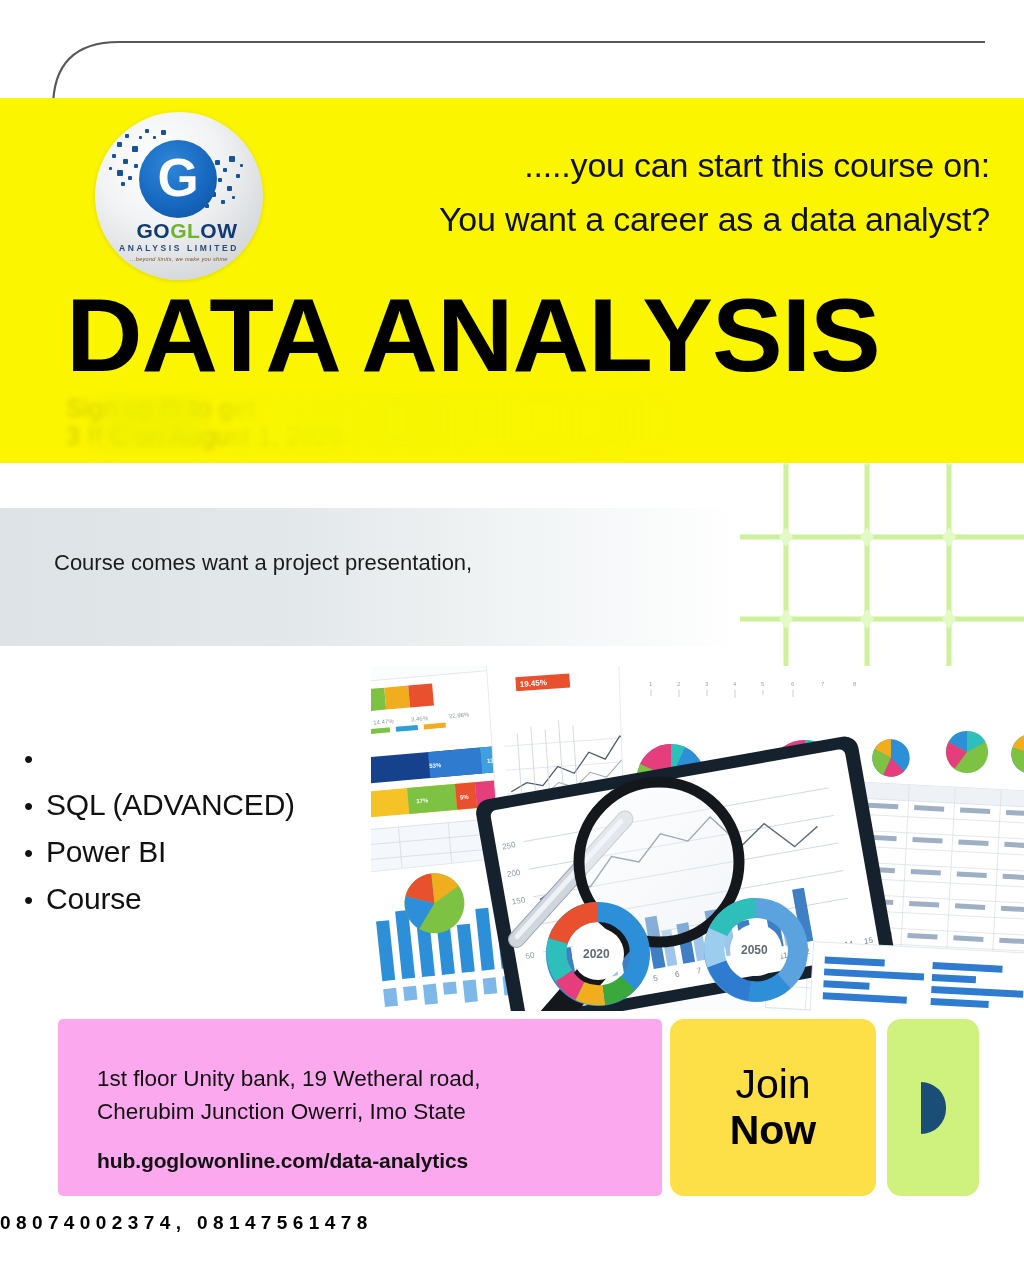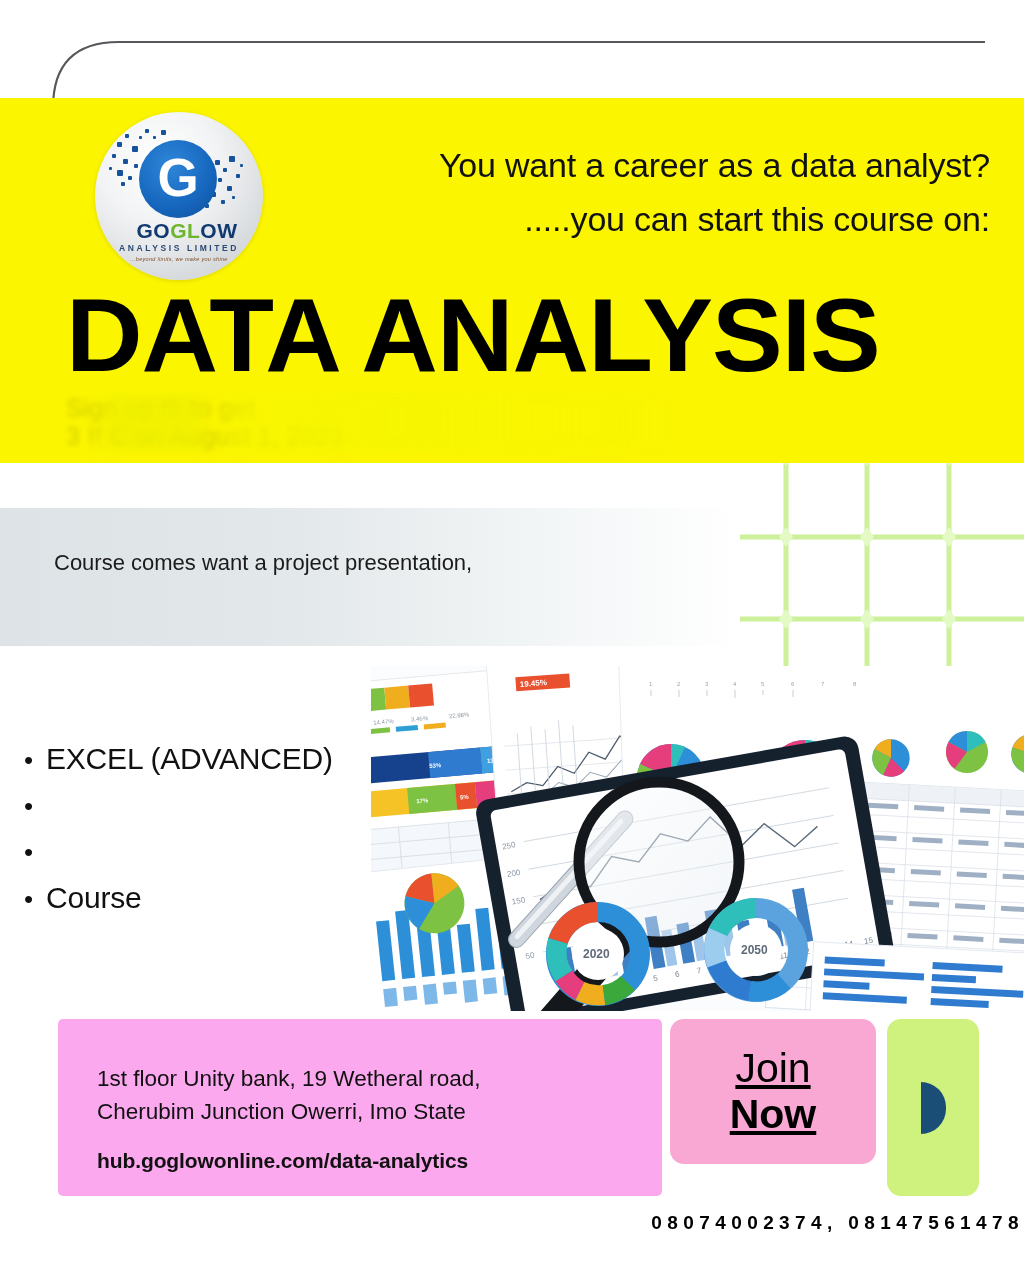--- a/index.html
+++ b/index.html
@@ -235,28 +235,27 @@
     position: absolute;
     left: 39px; top: 130px;
     color: #111111;
     font-size: 21px;
     font-weight: 700;
     letter-spacing: -.1px;
   }
   .card-join {
     position: absolute;
     left: 670px; top: 1019px;
-    width: 206px; height: 145px;
-    background: #f9a8d4;
+    width: 206px; height: 177px;
+    background: #fde047;
     border-radius: 14px;
     display: flex;
     flex-direction: column;
     align-items: center;
     justify-content: center;
-    text-decoration: underline;
   }
   .join-1 { font-size: 41px; color:#000; line-height: 1.12; }
   .join-2 { font-size: 41px; color:#000; font-weight: 700; line-height: 1.12; }
   .card-icon {
     position: absolute;
     left: 887px; top: 1019px;
     width: 92px; height: 177px;
     background: #cff27e;
     border-radius: 14px;
     display: flex;
@@ -266,21 +265,21 @@
   .half-circle {
     width: 25px; height: 52px;
     background: #1a4e77;
     border-radius: 0 26px 26px 0;
   }
 
   .phones {
     position: absolute;
     left: 0; top: 1212px;
     width: 1024px;
-    text-align: right;
+    text-align: left;
     color: #000000;
     font-size: 19px;
     font-weight: 700;
     letter-spacing: 5.4px;
   }
 </style>
 </head>
 <body>
 
 <div id="poster">
@@ -350,22 +349,22 @@
           </div>
           <div class="logo-circle"></div>
           <div class="logo-g">G</div>
           <div class="logo-name"><span class="b">GO</span><span class="g">GL</span><span class="b">OW</span></div>
           <div class="logo-sub">ANALYSIS LIMITED</div>
           <div class="logo-tag">...beyond limits, we make you shine</div>
         </div>
       </div>
 
       <div class="hero-headline">
+        <div>.....you can start this course on:</div>
         <div>You want a career as a data analyst?</div>
-        <div>.....you can start this course on:</div>
       </div>
     </div>
 
     <h1 class="hero-title">DATA ANALYSIS</h1>
 
     <div class="hero-obscured">
       <div>Sign up th          to get</div>
       <div>3        !! C           on  August 1, 2023</div>
       <div class="smudge-a"></div>
       <div class="smudge-b"></div>
@@ -373,27 +372,28 @@
   </section>
 
   <div class="note-band"></div>
   <div class="note-text">
     <div>Course comes want a project presentation,</div>
   </div>
 
   <ul class="bullets">
     <li>
         <span class="dot">•</span>
-        <span>EXCEL (ADVANCED)</span>
       </li>
     <li>
         <span class="dot">•</span>
+        <span>SQL (ADVANCED)</span>
       </li>
     <li>
         <span class="dot">•</span>
+        <span>Power BI</span>
       </li>
     <li>
         <span class="dot">•</span>
         <span>Course</span>
       </li>
   </ul>
 
   <div class="photo">
     <svg viewBox="0 0 653 345">
       <defs>

